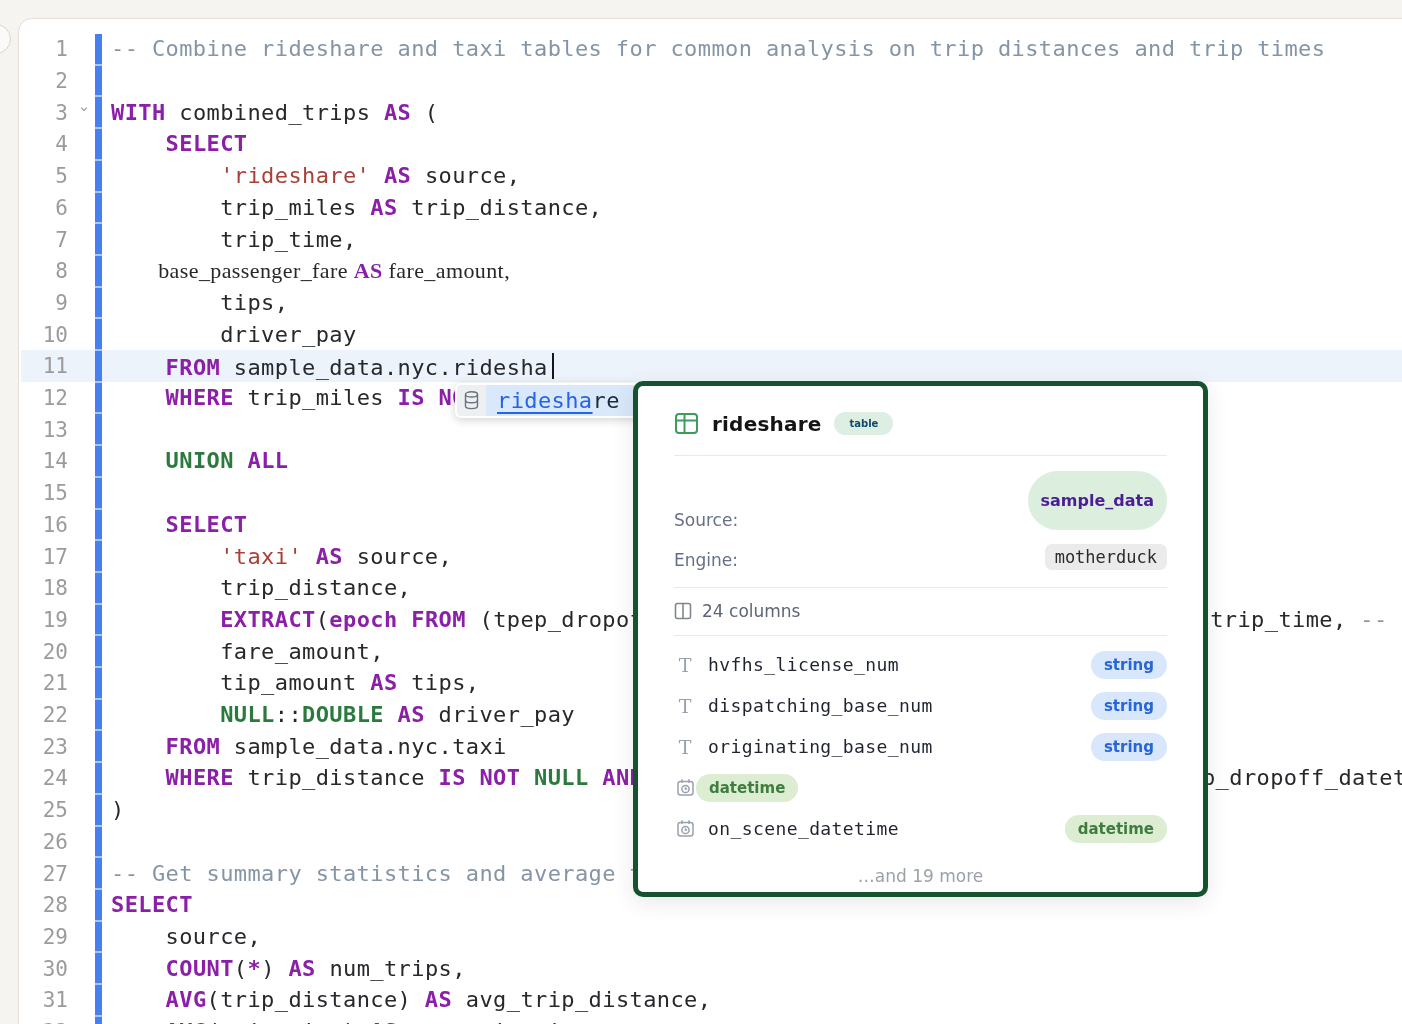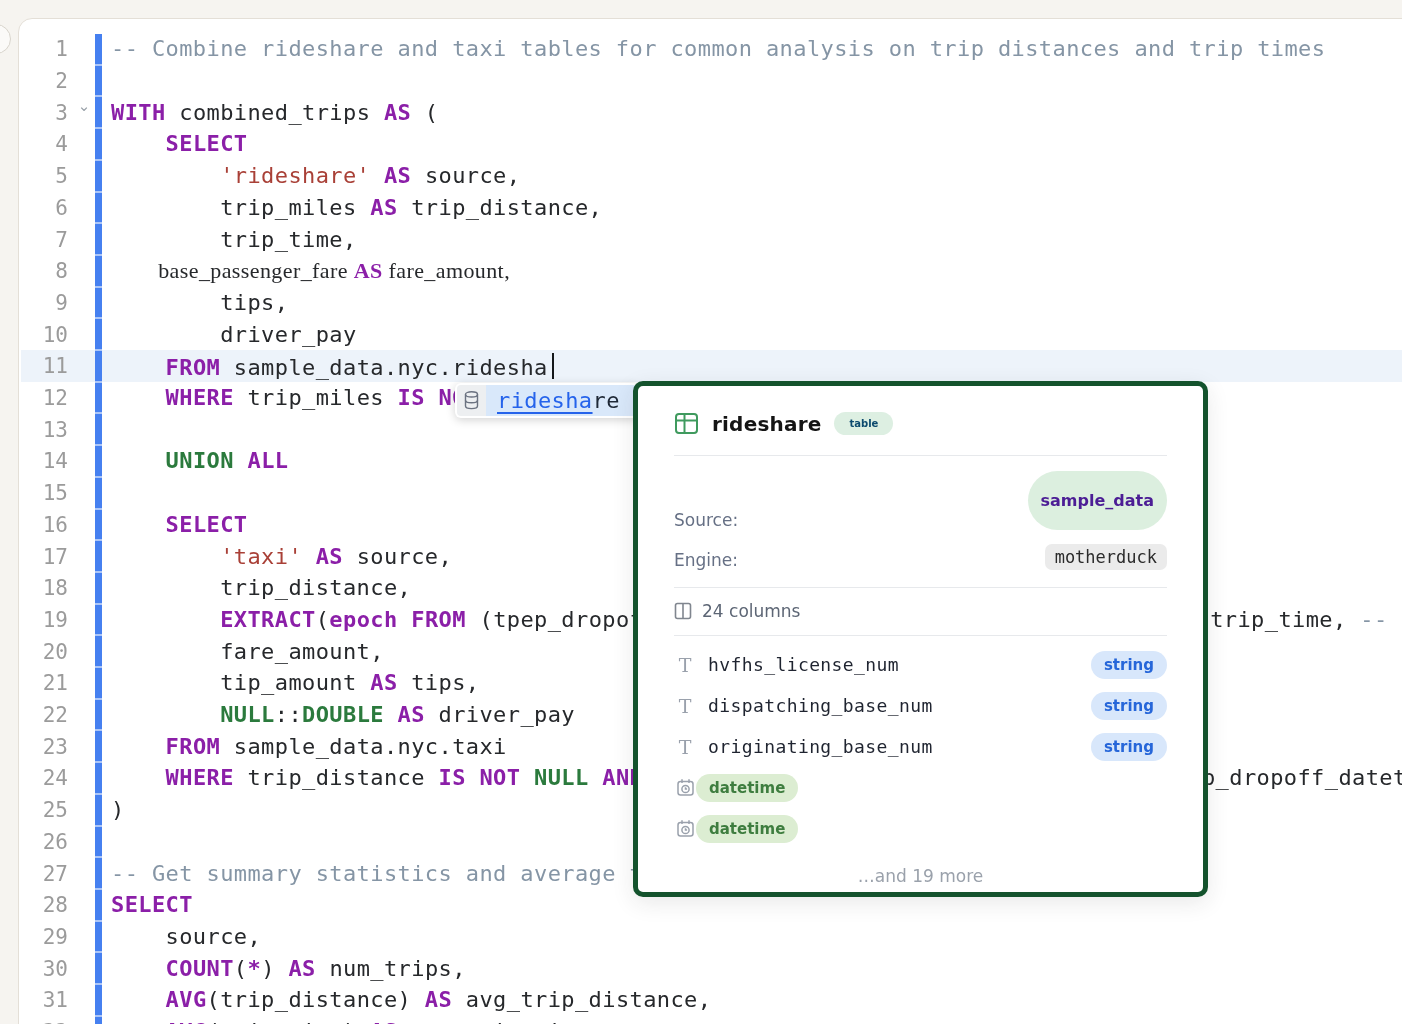--- a/index.html
+++ b/index.html
@@ -263,17 +263,18 @@
       <span class="icon-datetime">
         <svg width="19" height="19" viewBox="0 0 19 19" fill="none" stroke="#9aa1ac" stroke-width="1.5">
           <rect x="2" y="3.5" width="15" height="13.5" rx="2.5"></rect>
           <line x1="6" y1="1.2" x2="6" y2="5"></line>
           <line x1="13" y1="1.2" x2="13" y2="5"></line>
           <circle cx="9.5" cy="11" r="3.6"></circle>
           <path d="M9.5 9.3 v1.8 h1.6"></path>
         </svg>
       </span>
     </span>
+    <span class="col-name">on_scene_datetime</span>
     <span class="col-pill pill-datetime">datetime</span>
   </div>
 </div>
   <div class="more-row">…and 19 more</div>
 </div>
 
 </body></html>

